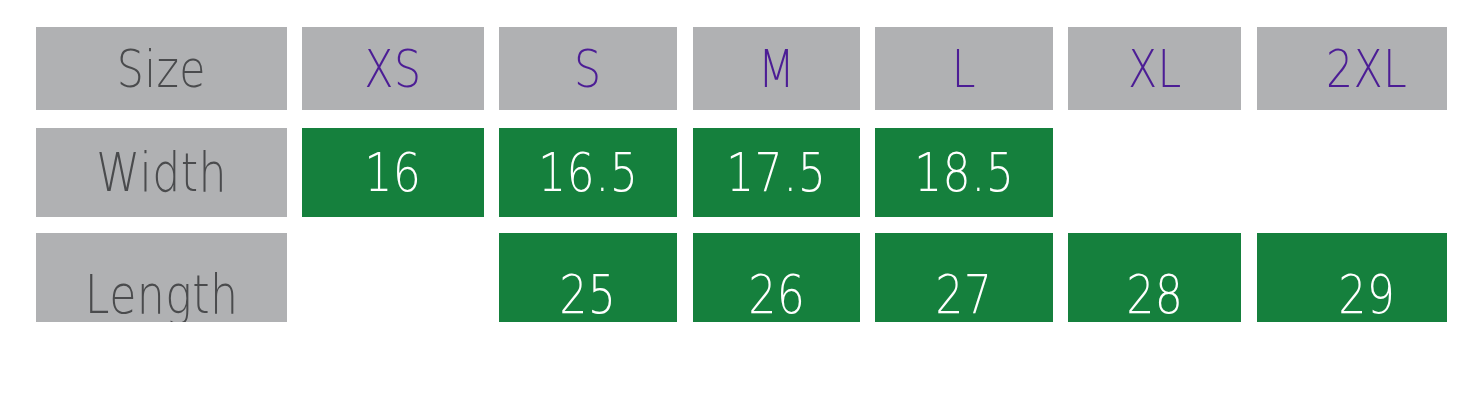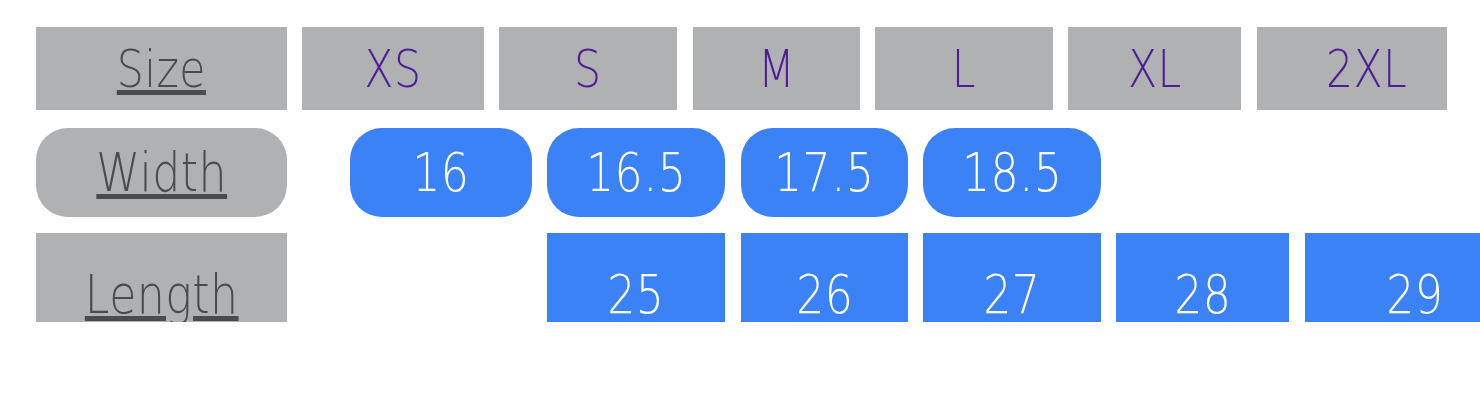--- a/index.html
+++ b/index.html
@@ -50,43 +50,42 @@
     background: #b0b1b3;
     color: #4a4b4d;
   }
 
   .cell-head {
     background: #b0b1b3;
     color: #4c1d95;
   }
 
   .cell-value {
-    background: #3b82f6;
+    background: #15803d;
     color: #ffffff;
-    margin-left: 48px;
   }
 
   .cell-text {
     display: block;
     transform: scaleX(0.82);
     transform-origin: center center;
   }
 
   
   #row-header { top: 27px; height: 83px; }
   #row-header .cell { height: 83px; font-size: 52px; }
 
   #row-width { top: 128px; height: 89px; }
-  #row-width .cell { height: 89px; font-size: 54px; border-radius: 32px; }
+  #row-width .cell { height: 89px; font-size: 54px; }
 
   #row-length { top: 233px; height: 89px; }
   #row-length .cell { height: 89px; font-size: 54px; align-items: flex-end; }
 
   
-  .col-0 { left: 36px;   width: 251px; text-decoration: underline; }
+  .col-0 { left: 36px;   width: 251px; }
   .col-1 { left: 302px;  width: 182px; }
   .col-2 { left: 499px;  width: 178px; }
   .col-3 { left: 693px;  width: 167px; }
   .col-4 { left: 875px;  width: 178px; }
   .col-5 { left: 1068px; width: 173px; }
   .col-6 { left: 1257px; width: 190px; padding-left: 29px; }
 </style>
 </head>
 <body>
 

